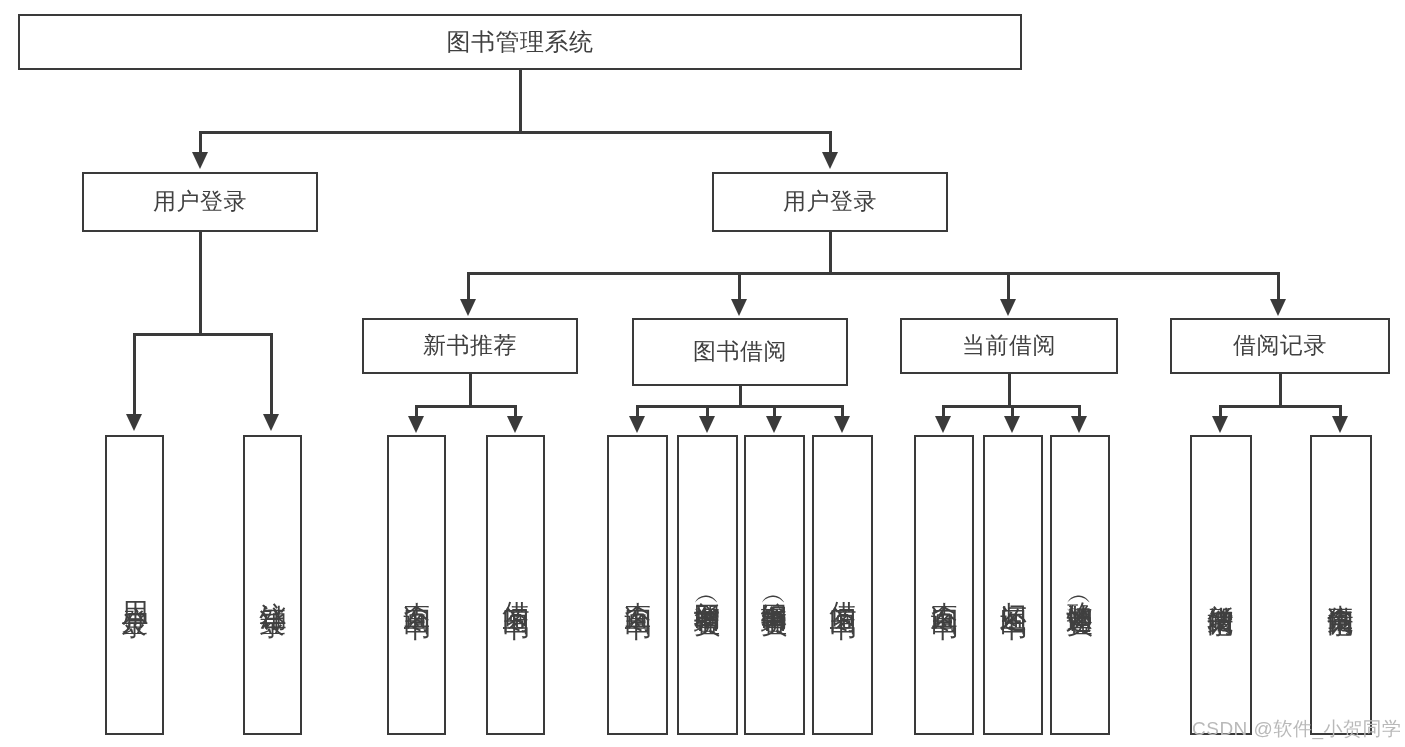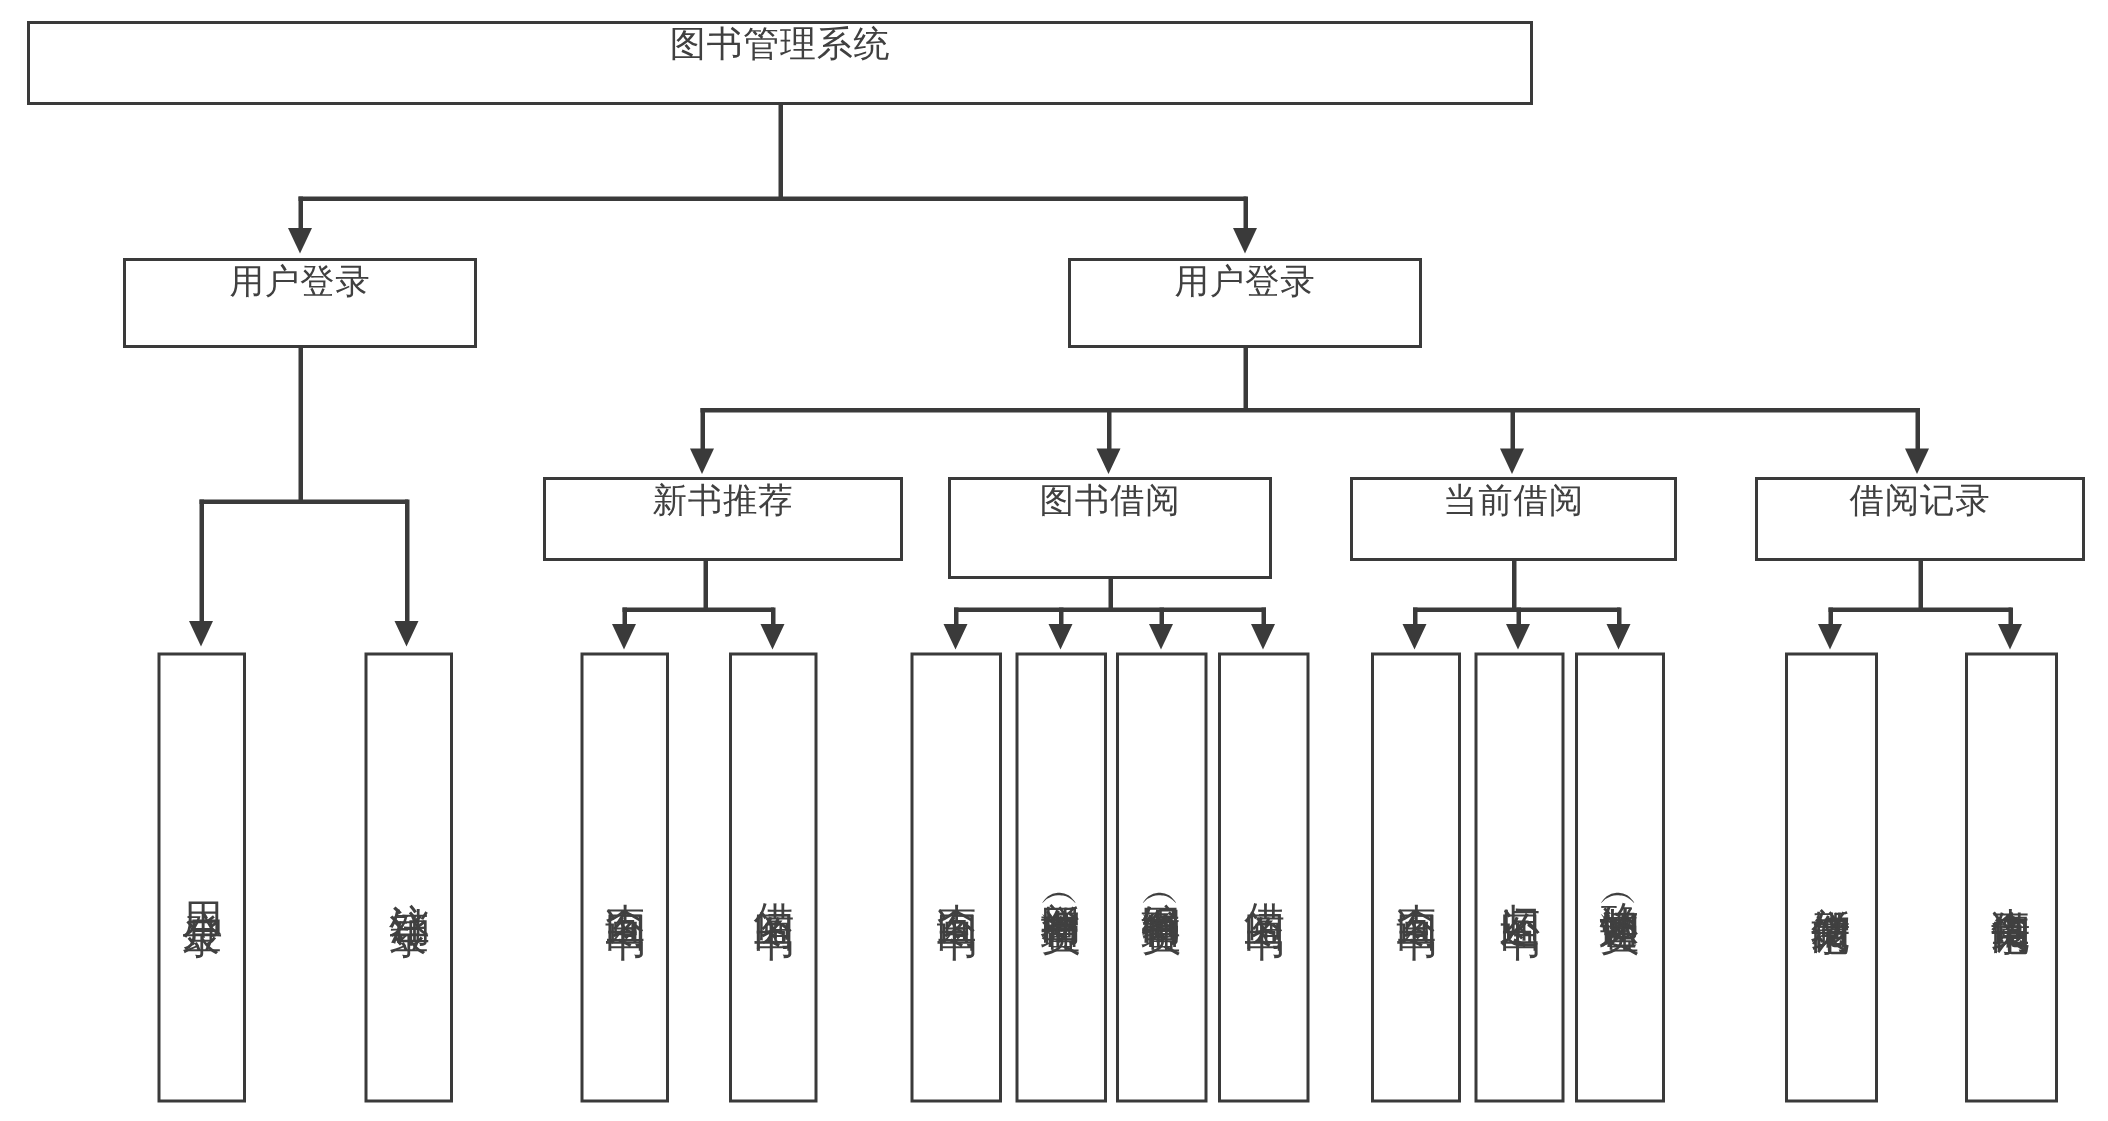--- a/index.html
+++ b/index.html
@@ -16,20 +16,21 @@
     height: 747px;
     background: #ffffff;
     overflow: hidden;
   }
   .node {
     position: absolute;
     box-sizing: border-box;
     border: 2.5px solid #3a3a3a;
     background: #ffffff;
     display: flex;
+    align-items: center;
     justify-content: center;
     color: #404040;
   }
   .node-label {
     color: #404040;
     line-height: 1.18;
     text-align: center;
     white-space: nowrap;
   }
   
@@ -153,21 +154,21 @@
     <span class="node-label">图书管理系统</span>
   </div>
 
   <div class="node horiz" style="left:82px; top:172px; width:236px; height:60px;">
     <span class="node-label">用户登录</span>
   </div>
   <div class="node horiz" style="left:712px; top:172px; width:236px; height:60px;">
     <span class="node-label">用户登录</span>
   </div>
 
-  <div class="node horiz" style="left:362px; top:318px; width:240px; height:56px;">
+  <div class="node horiz" style="left:362px; top:318px; width:216px; height:56px;">
     <span class="node-label">新书推荐</span>
   </div>
   <div class="node horiz" style="left:632px; top:318px; width:216px; height:68px;">
     <span class="node-label">图书借阅</span>
   </div>
   <div class="node horiz" style="left:900px; top:318px; width:218px; height:56px;">
     <span class="node-label">当前借阅</span>
   </div>
   <div class="node horiz" style="left:1170px; top:318px; width:220px; height:56px;">
     <span class="node-label">借阅记录</span>
@@ -206,14 +207,15 @@
   <div class="node vert tall" style="left:1050px; top:435px; width:60px; height:300px;">
     <span class="node-label">确认归还（管理员）</span>
   </div>
   <div class="node vert tall" style="left:1190px; top:435px; width:62px; height:300px;">
     <span class="node-label">新增借阅记录</span>
   </div>
   <div class="node vert tall" style="left:1310px; top:435px; width:62px; height:300px;">
     <span class="node-label">查询借阅记录</span>
   </div>
 
+  <div class="watermark" style="left:1192px; top:716px;">CSDN @软件_小贺同学</div>
 
 </div>
 
 </body></html>

